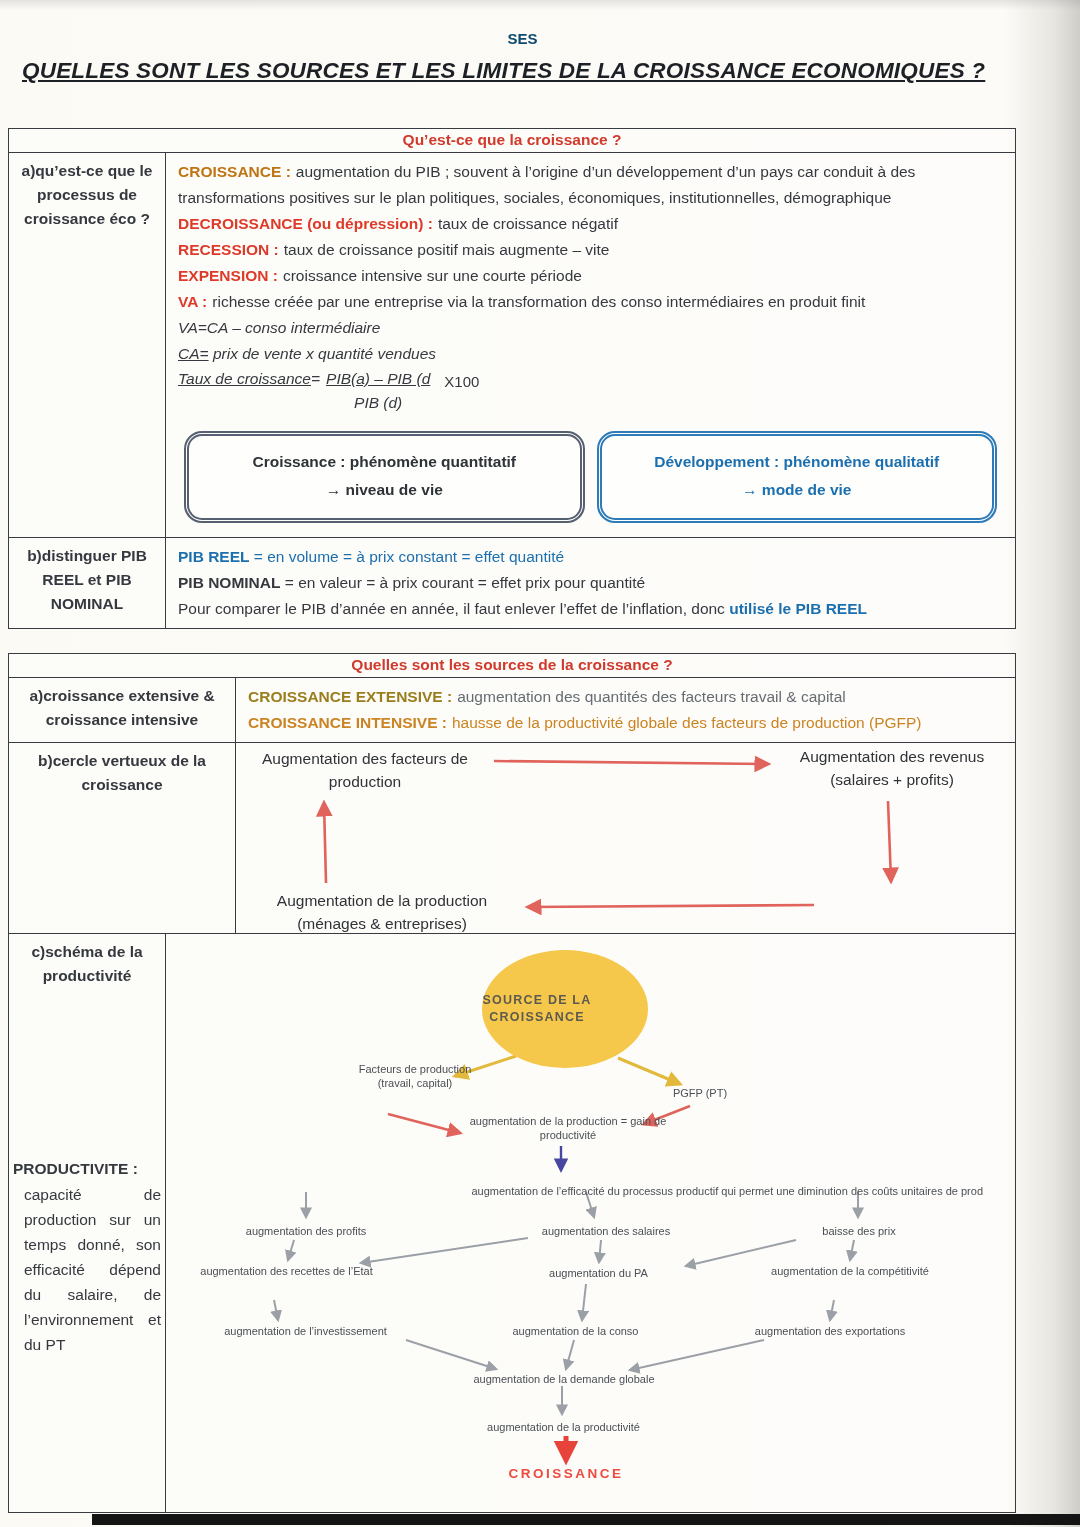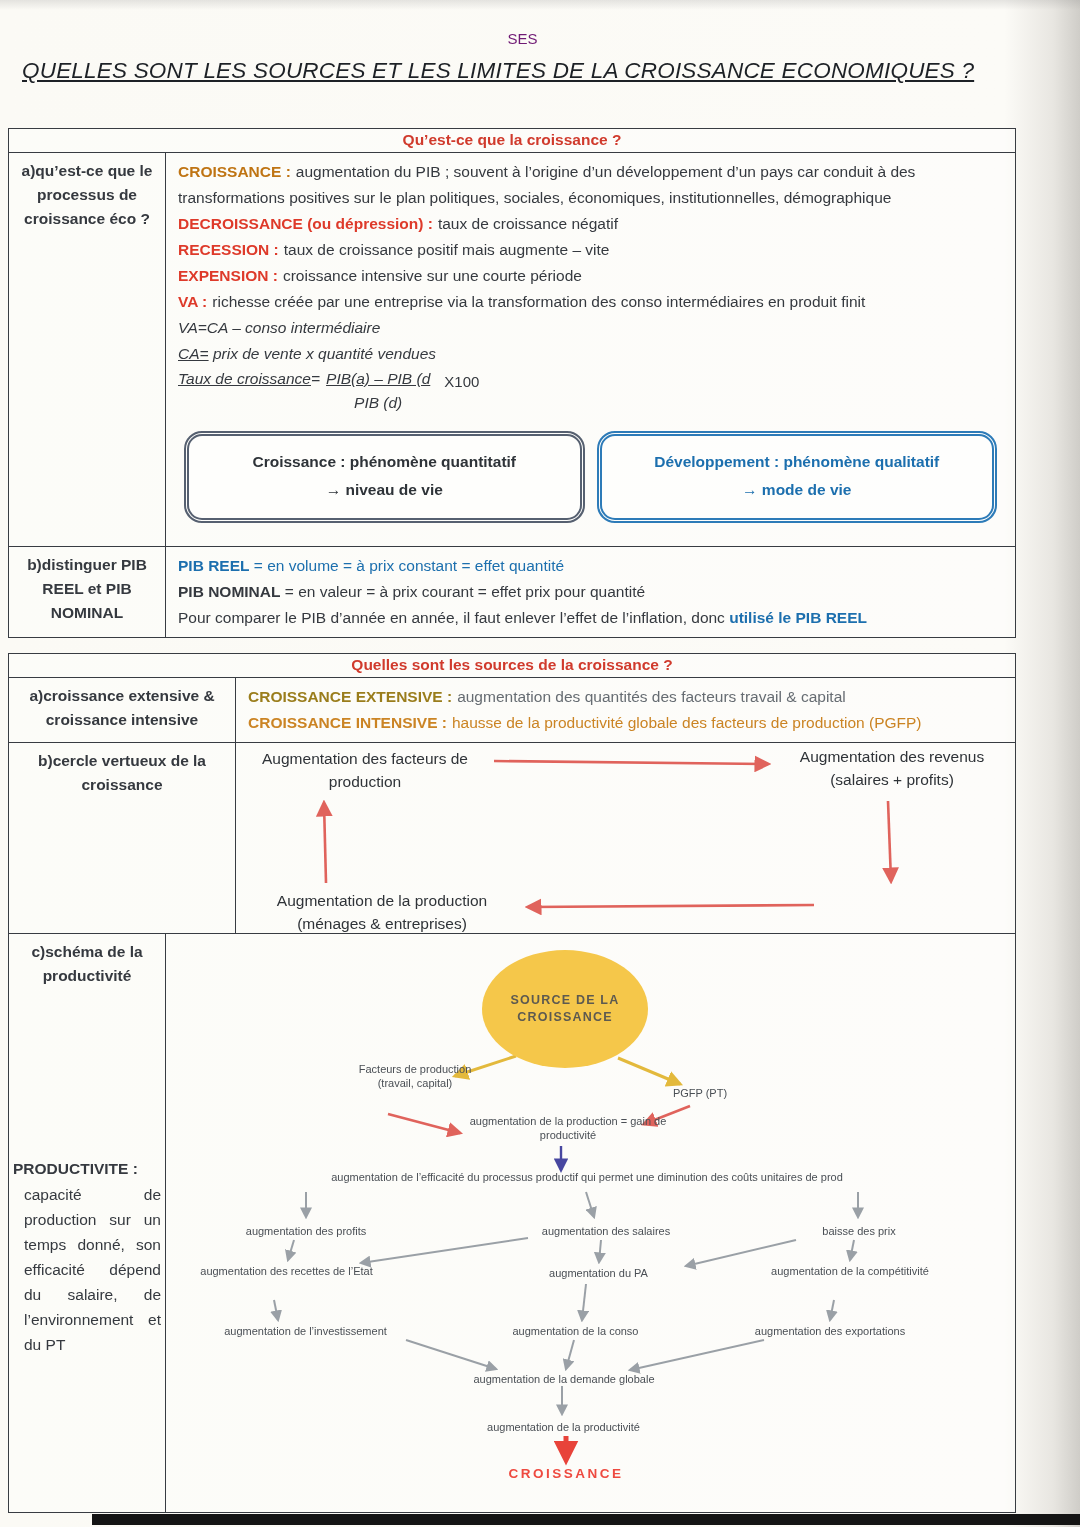--- a/index.html
+++ b/index.html
@@ -14,23 +14,23 @@
     position:absolute; inset:0;
     background:linear-gradient(90deg,#fbfaf5 0%, #fcfbf7 93%, #e8e6e1 97.5%, #cfcdc8 100%);
   }
   .paper::before{
     content:""; position:absolute; left:0; top:0; right:0; height:10px;
     background:linear-gradient(180deg, rgba(120,120,120,.18), rgba(120,120,120,0));
   }
   .scan-bar-bottom { position:absolute; left:92px; right:0; bottom:2px; height:11px; background:#141414; }
 
   .hdr-course { position:absolute; top:30px; left:0; width:1045px; text-align:center;
-    color:#701a75; font-weight:normal; font-size:15px; }
+    color:#0c4a6e; font-weight:bold; font-size:15px; }
   .hdr-title { position:absolute; top:58px; left:22px; width:1000px;
-    font-size:22.5px; font-weight:normal; font-style:italic; color:#1d2126;
+    font-size:22.5px; font-weight:bold; font-style:italic; color:#1d2126;
     text-decoration:underline; letter-spacing:.2px; }
 
   .tbl { position:absolute; left:8px; width:1006px; border:1.6px solid #383c42; background:rgba(255,255,255,.35); }
   .tbl1 { top:128px; }
   .tbl2 { top:653px; }
   .tbl-header { text-align:center; font-weight:bold; color:#d03a2c; font-size:15.5px;
     padding:2px 0 3px; border-bottom:1.6px solid #383c42; }
   .trow { display:flex; }
   .trow + .trow { border-top:1.6px solid #383c42; }
   .lcell { border-right:1.6px solid #383c42; padding:6px 4px; text-align:center;
@@ -48,32 +48,32 @@
   .c-graytx { color:#666c72; }
   .bold { font-weight:bold; }
   .it { font-style:italic; }
   .u { text-decoration:underline; }
 
   .formula { display:flex; align-items:flex-start; font-size:15.5px; line-height:24px; }
   .frac { display:inline-block; text-align:center; font-style:italic; margin-left:6px; }
   .frac .num { text-decoration:underline; }
   .x100 { margin-left:14px; padding-top:3px; font-size:15px; font-style:normal; }
 
-  .boxrow { display:flex; gap:12px; margin:16px 6px 17px; }
+  .boxrow { display:flex; gap:12px; margin:16px 6px 8px; }
   .rbox { flex:1; border-radius:18px; padding:12px 10px 14px; text-align:center;
     font-weight:bold; font-size:15.5px; line-height:28px; background:rgba(255,255,255,.5); }
   .box-gray { border:5px double #566070; color:#2e3338; }
   .box-blue { border:5px double #2d7bb8; color:#1c6fae; }
 
   .cycle-cell { min-height:190px; }
   .cyc-node { position:absolute; text-align:center; font-size:15.5px; line-height:23px; color:#2f3338; }
   .flow-cell { min-height:578px; padding:0; }
   .flow-node { position:absolute; text-align:center; font-size:11px; line-height:14px; color:#4a4f55; }
   .ellipse { position:absolute; left:316px; top:16px; width:166px; height:118px; border-radius:50%;
-    background:#f5c74a; display:flex; align-items:center; justify-content:center; }
+    background:#f5c74a; display:flex; align-items:center; justify-content:flex-start; }
   .ellipse .etxt { width:110px; text-align:center; font-size:12.5px; font-weight:bold;
     color:#5d5a50; letter-spacing:1.2px; line-height:17px; }
   .flow-final { position:absolute; text-align:center; font-weight:bold; font-size:13.5px;
     color:#ee4a40; letter-spacing:2.5px; }
   svg.overlay { position:absolute; left:0; top:0; pointer-events:none; }
 
   .sideblock { margin-top:168px; text-align:left; font-weight:normal; }
   .sideterm { font-weight:bold; font-size:15.5px; line-height:26px; }
   .sidetext { font-size:15.5px; line-height:25px; text-align:justify;margin-left:11px; }
 </style>
@@ -210,21 +210,21 @@
         <line x1="396" y1="452" x2="396" y2="480" stroke="#9aa0a6" stroke-width="2" marker-end="url(#mgray)"></line>
         <line x1="400" y1="502" x2="400" y2="524" stroke="#e8433a" stroke-width="5" marker-end="url(#mbigred)"></line>
       </svg>
 
       <div class="ellipse">
         <div class="etxt">SOURCE DE LA CROISSANCE</div>
       </div>
       <div class="flow-node" style="left:188px; top:128px; width:122px;">Facteurs de production (travail, capital)</div>
       <div class="flow-node" style="left:478px; top:152px; width:112px;">PGFP (PT)</div>
       <div class="flow-node" style="left:282px; top:180px; width:240px;">augmentation de la production = gain de productivité</div>
-      <div class="flow-node" style="left:25px; top:236px; width:792px;">augmentation de l’efficacité du processus productif qui permet une diminution des coûts unitaires de prod</div>
+      <div class="flow-node" style="left:25px; top:250px; width:792px;text-align:right;">augmentation de l’efficacité du processus productif qui permet une diminution des coûts unitaires de prod</div>
       <div class="flow-node" style="left:50px; top:290px; width:180px;">augmentation des profits</div>
       <div class="flow-node" style="left:345px; top:290px; width:190px;">augmentation des salaires</div>
       <div class="flow-node" style="left:618px; top:290px; width:150px;">baisse des prix</div>
       <div class="flow-node" style="left:28px; top:330px; width:185px;">augmentation des recettes de l’Etat</div>
       <div class="flow-node" style="left:345px; top:332px; width:175px;">augmentation du PA</div>
       <div class="flow-node" style="left:595px; top:330px; width:178px;">augmentation de la compétitivité</div>
       <div class="flow-node" style="left:22px; top:390px; width:235px;">augmentation de l’investissement</div>
       <div class="flow-node" style="left:312px; top:390px; width:195px;">augmentation de la conso</div>
       <div class="flow-node" style="left:555px; top:390px; width:218px;">augmentation des exportations</div>
       <div class="flow-node" style="left:282px; top:438px; width:232px;">augmentation de la demande globale</div>

